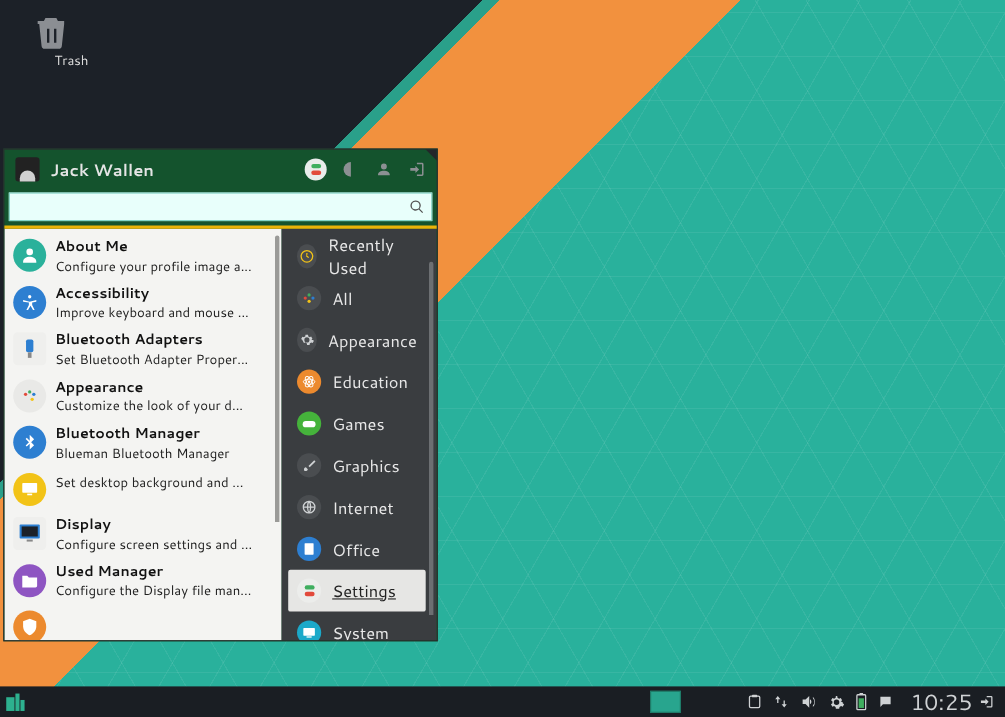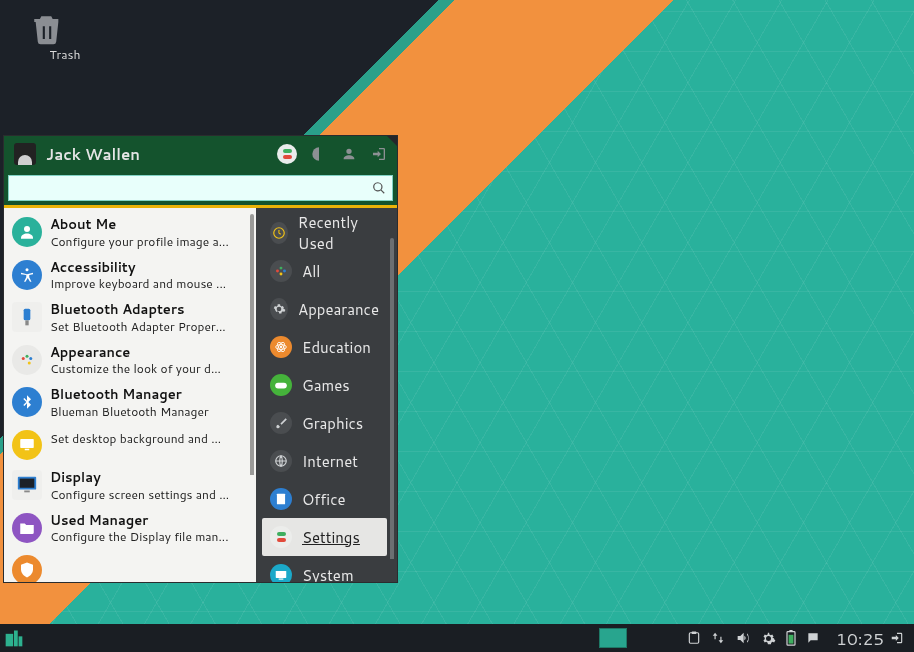--- a/index.html
+++ b/index.html
@@ -61,21 +61,21 @@
   width: 28px; height: 20px;
   margin-left: 4px;
   background: #28a58e;
   border: 1px solid #1e7966;
 }
 .tray {
   display: flex; align-items: center; gap: 10px;
   padding: 0 10px;
 }
 .tray-icon { color: #cfd2d4; font-size: 14px; }
-.clock { font-size: 17px; padding: 0 6px; }
+.clock { font-size: 20px; padding: 0 6px; }
 
 .menu {
   position: absolute;
   left: 3px;
   top: 108px;
   width: 395px;
   height: 448px;
   background: #14532d;
   border: 1px solid #2a2c2e;
   display: flex;

